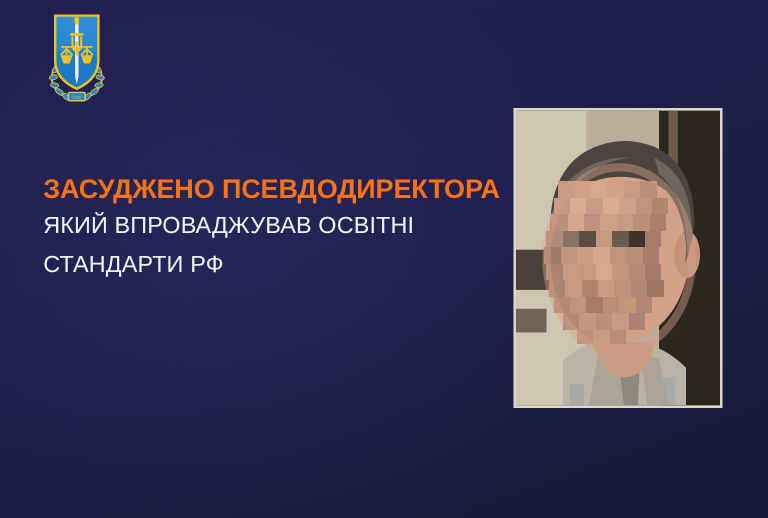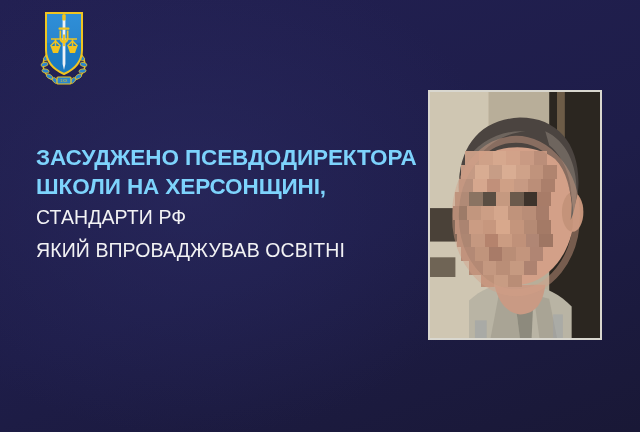--- a/index.html
+++ b/index.html
@@ -62,21 +62,21 @@
     top: 143px;
     width: 370px;
     z-index: 3;
   }
   .headline .ln {
     display: block;
     text-transform: uppercase;
     white-space: nowrap;
   }
   .headline .hl {
-    color: #7dd3fc;
+    color: #f97316;
     font-size: 22.5px;
     font-weight: 700;
     line-height: 29px;
     letter-spacing: -0.1px;
   }
   .headline .sub {
     color: #f2f2f4;
     font-size: 19.5px;
     font-weight: 400;
     line-height: 33px;
@@ -173,23 +173,22 @@
         <text x="26" y="74.4" font-family="'Liberation Sans', sans-serif" font-size="3.6" text-anchor="middle" fill="#f0c420" letter-spacing="0.2">1XX</text>
       </g>
     </svg>
 
     <div class="brand-text">
     </div>
   </div>
 
   <div class="headline">
     <span class="ln hl">ЗАСУДЖЕНО ПСЕВДОДИРЕКТОРА</span>
-    <span class="ln hl">ШКОЛИ НА ХЕРСОНЩИНІ,</span>
+    <span class="ln sub">ЯКИЙ ВПРОВАДЖУВАВ ОСВІТНІ</span>
     <span class="ln sub">СТАНДАРТИ РФ</span>
-    <span class="ln sub">ЯКИЙ ВПРОВАДЖУВАВ ОСВІТНІ</span>
   </div>
 
   <div class="photo-frame">
     <div class="photo-inner">
       <svg class="photo-svg" viewBox="0 0 174 250" preserveAspectRatio="none">
 
         <rect x="0" y="0" width="174" height="250" fill="#c9bda6"></rect>
         <rect x="0" y="0" width="60" height="250" fill="#cfc6b2"></rect>
         <rect x="60" y="0" width="62" height="250" fill="#b8ae99"></rect>
         <rect x="122" y="0" width="52" height="250" fill="#2b2620"></rect>

